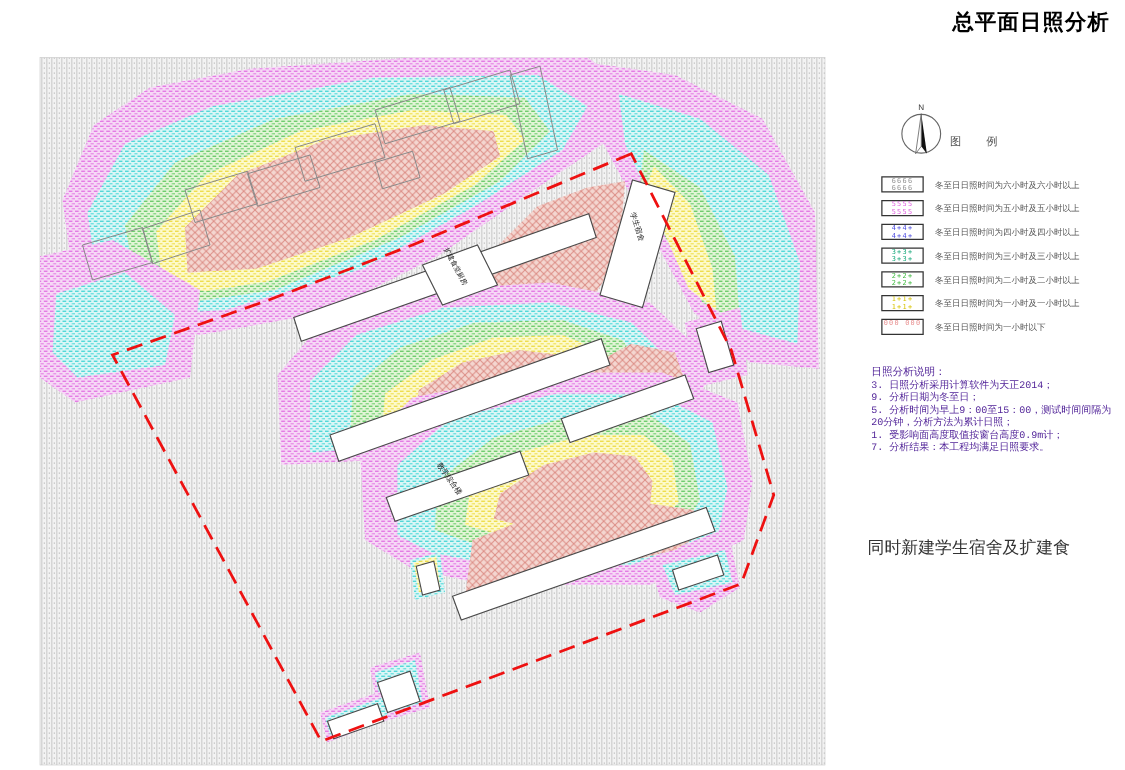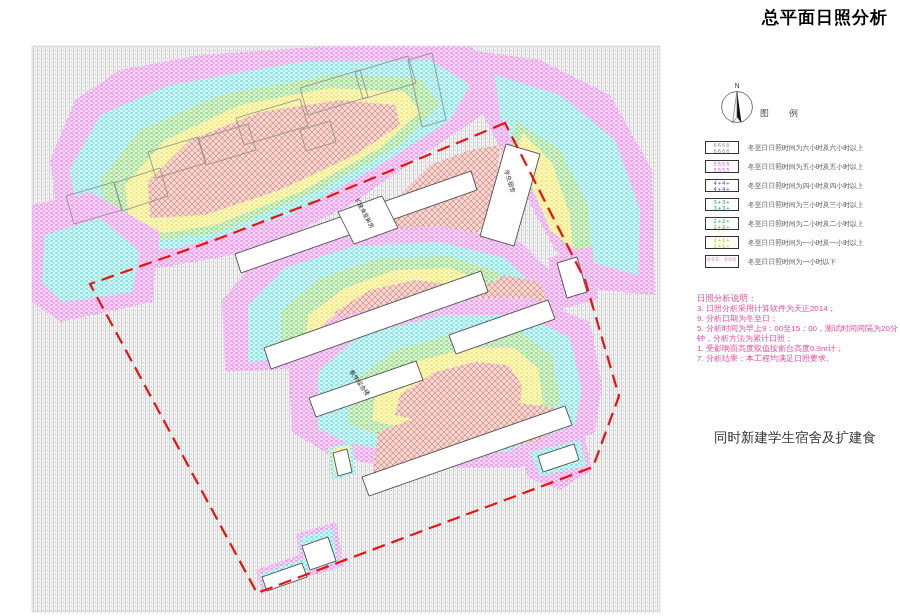--- a/index.html
+++ b/index.html
@@ -12,24 +12,24 @@
   .legend-caption{position:absolute;top:107px;left:24px;font-size:9px;color:#555;letter-spacing:0;margin-left:46px;}
   .legend-caption .gap{display:inline-block;width:20px;}
   .legend{position:absolute;top:141px;left:15px;width:195px;}
   .lg-row{display:flex;align-items:center;margin-bottom:6px;height:13px;}
   .lg-swatch{width:34px;height:13px;border:1px solid #333;background:#fff;box-sizing:border-box;
      font-family:"DejaVu Sans Mono",monospace;font-size:5.5px;line-height:5.5px;letter-spacing:1px;
      overflow:hidden;text-align:center;padding-top:1px;flex:none;}
   .lg-label{font-size:6.8px;color:#555;margin-left:9px;white-space:nowrap;}
   .lg-c1{color:#8f8f8f}.lg-c2{color:#e05ce0}.lg-c3{color:#4a4ae0}.lg-c4{color:#16a87a}
   .lg-c5{color:#3cb83c}.lg-c6{color:#d8c400}.lg-c7{color:#e89090}
-  .notes{position:absolute;top:293px;left:7px;width:201px;color:#ec4899;}
+  .notes{position:absolute;top:293px;left:7px;width:201px;color:#4c1d95;font-family:Liberation Mono, monospace;}
   .note-line{font-size:8px;line-height:10px;}
   .note-title{font-size:8.5px;line-height:11px;}
-  .statement{position:absolute;top:429px;left:4px;width:202px;text-align:center;
+  .statement{position:absolute;top:429px;left:4px;width:202px;text-align:left;
      font-family:"Liberation Serif",serif;font-size:13.5px;line-height:17.5px;color:#333;}
   svg{position:absolute;left:0;top:0;}
   text{font-family:"Liberation Sans",sans-serif;}
 </style>
 </head>
 <body>
 
 <svg width="900" height="616" viewBox="0 0 900 616">
   <defs>
     <pattern id="patGray" width="4" height="4" patternUnits="userSpaceOnUse">

